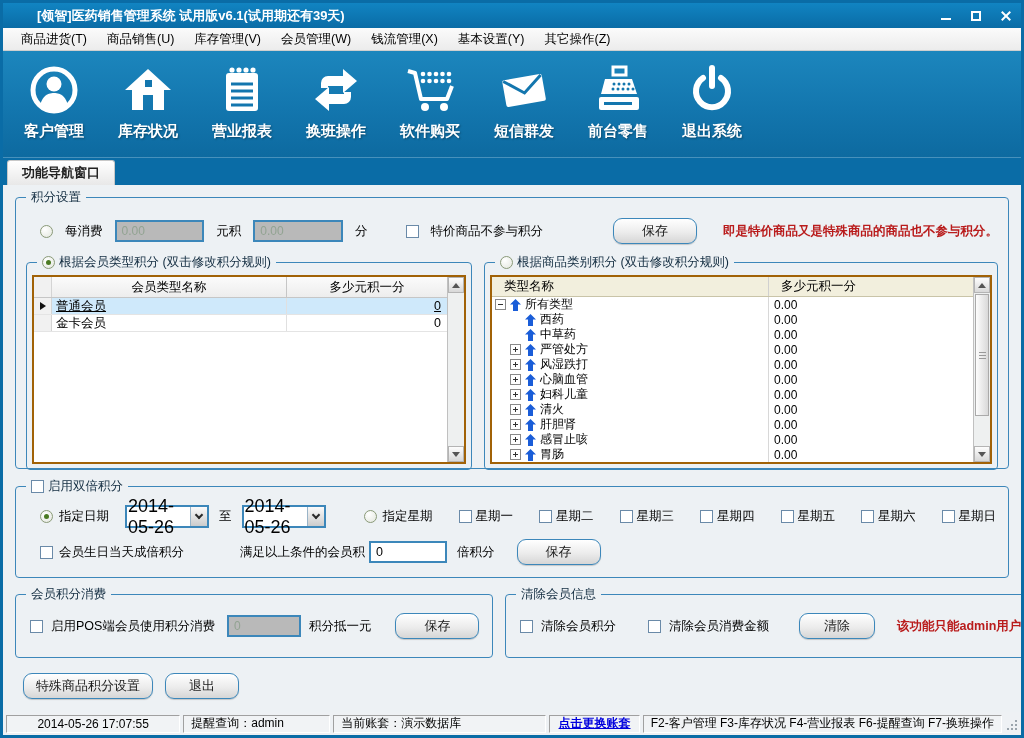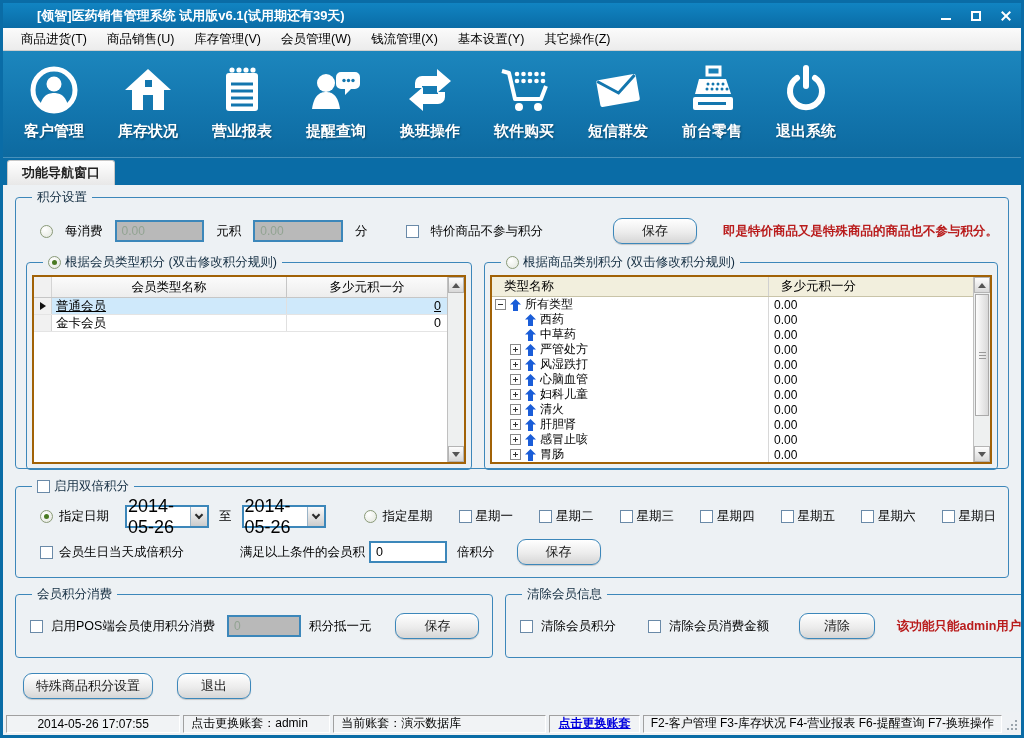--- a/index.html
+++ b/index.html
@@ -38,21 +38,21 @@
   .tab.inactive{ background:linear-gradient(#ffffff,#e8e8e8); color:#222; border:1px solid #c8c8c8; border-bottom:none; }
   .tab.active{ background:linear-gradient(#8cc63e,#63a317); color:#fff; }
   .tab-close{ margin-left:12px; width:15px; height:15px; background:#dcead0; border:1px solid #4a5a3a;
               position:relative; cursor:default; }
   .tab-close i,.tab-close b{ position:absolute; left:2px; top:6px; width:9px; height:2px; background:#3a4a2a; }
   .tab-close i{ transform:rotate(45deg);} .tab-close b{ transform:rotate(-45deg);}
 
   
   .content{ flex:1; background:#edf1f4; padding:0 12px; position:relative; overflow:hidden; }
   .gbox{ border:1px solid #3c87ba; border-radius:4px; position:relative; }
-  .gbox-title{ position:absolute; top:-9px; left:16px; background:#edf1f4; padding:0 5px; font-size:12.5px;
+  .gbox-title{ position:absolute; top:-9px; left:10px; background:#edf1f4; padding:0 5px; font-size:12.5px;
                color:#122c40; display:flex; align-items:center; gap:4px; white-space:nowrap; }
   .lab{ font-size:12.5px; color:#000; white-space:nowrap; }
   .radio{ width:13px; height:13px; border-radius:50%; border:1px solid #8a9a78;
           background:radial-gradient(circle at 35% 30%, #ffffff, #e2e6dd); position:relative; flex:none; display:inline-block;}
   .radio.checked::after{ content:""; position:absolute; left:3px; top:3px; width:5px; height:5px; border-radius:50%; background:#4a7a22; }
   .cbox{ width:13px; height:13px; border:1px solid #6a8aa8; background:#fff; flex:none; display:inline-block; }
   .dinput{ height:22px; background:#b9b9b9; border:2px solid #3c87ba; color:#92a392; font-size:12px;
            display:flex; align-items:center; padding-left:5px; }
   .tinput{ height:22px; background:#fff; border:2px solid #3c87ba; color:#000; font-size:12.5px;
            display:flex; align-items:center; padding-left:5px; }
@@ -118,21 +118,21 @@
   .combo .cbtn{ width:17px; flex:none; background:linear-gradient(#fafafa,#cccccc); border-left:1px solid #9ab4c8;
                 display:flex; align-items:center; justify-content:center; cursor:default;}
   .chev{ width:6px; height:6px; border-right:2px solid #2a2a2a; border-bottom:2px solid #2a2a2a; transform:rotate(45deg); margin-top:-3px; }
   .wd{ display:flex; align-items:center; gap:4px; margin-left:26px; }
 
   
   .bottomrow{ display:flex; gap:12px; margin-top:16px; height:64px; }
   .gbox-consume{ width:478px; flex:none; display:flex; align-items:center; padding-left:14px; gap:8px; }
   .gbox-clear{ flex:1; display:flex; align-items:center; padding-left:14px; gap:8px; }
 
-  .footerrow{ display:flex; gap:24px; margin-top:15px; padding-left:8px; }
+  .footerrow{ display:flex; gap:12px; margin-top:15px; padding-left:8px; }
 
   
   .statusbar{ height:23px; flex:none; background:#eef1f4; display:flex; align-items:center; padding:0 3px; }
   .seg{ height:18px; border:1px solid; border-color:#a0a0a0 #ffffff #ffffff #a0a0a0; background:#f1f3f5;
         display:flex; align-items:center; padding:0 7px; font-size:12px; color:#000; margin-right:3px; white-space:nowrap;}
   .seg-dt{ width:178px; justify-content:center; }
   .seg-op{ width:150px; }
   .seg-acct{ width:218px; }
   .seg-link{ width:92px; justify-content:center; }
   .seg-keys{ flex:1; }
@@ -211,35 +211,20 @@
             </g>
           <g fill="#fff">
               <circle cx="16" cy="6" r="2.6"></circle>
               <circle cx="23" cy="6" r="2.6"></circle>
               <circle cx="30" cy="6" r="2.6"></circle>
               <circle cx="37" cy="6" r="2.6"></circle>
             </g>
           </svg>
       </span>
       <span class="tool-label">营业报表</span>
-    </div>
-    <div class="tool-item">
-      <span class="tool-icon">
-        <svg width="54" height="52" viewBox="0 0 54 52">
-          <circle cx="17" cy="19" r="9" fill="#fff"></circle>
-          <path d="M3 45 C5 31 11 28 17 28 C23 28 29 31 31 45 Z" fill="#fff"></path>
-          <path d="M32 8 h14 a5 5 0 0 1 5 5 v7 a5 5 0 0 1 -5 5 h-4 l-6 6 v-6 h-4 a5 5 0 0 1 -5 -5 v-7 a5 5 0 0 1 5 -5 Z" fill="#fff"></path>
-          <g fill="#1376ae">
-              <circle cx="35" cy="16.5" r="1.7"></circle>
-              <circle cx="39.5" cy="16.5" r="1.7"></circle>
-              <circle cx="44" cy="16.5" r="1.7"></circle>
-            </g>
-          </svg>
-      </span>
-      <span class="tool-label">提醒查询</span>
     </div>
     <div class="tool-item">
       <span class="tool-icon">
         <svg width="52" height="52" viewBox="0 0 52 52">
           <path d="M11 24 v-5 a7 7 0 0 1 7 -7 h15 v-7 l14 12 -14 12 v-7 H18 v2 Z" fill="#fff"></path>
           <path d="M41 28 v5 a7 7 0 0 1 -7 7 H19 v7 L5 35 l14 -12 v7 h15 v-2 Z" fill="#fff"></path>
           </svg>
       </span>
       <span class="tool-label">换班操作</span>
     </div>
@@ -629,21 +614,21 @@
     </div>
 
     <div class="footerrow">
       <span class="btn">特殊商品积分设置</span>
       <span class="btn" style="min-width:74px;">退出</span>
     </div>
   </div>
 
   <div class="statusbar">
     <span class="seg seg-dt">2014-05-26 17:07:55</span>
-    <span class="seg seg-op">点击更换账套：admin</span>
+    <span class="seg seg-op">提醒查询：admin</span>
     <span class="seg seg-acct">当前账套：演示数据库</span>
     <span class="seg seg-link">
         <span class="link">点击更换账套</span>
       </span>
     <span class="seg seg-keys">F2-客户管理 F3-库存状况 F4-营业报表 F6-提醒查询 F7-换班操作</span>
     <span class="grip">
         <i class="g1"></i>
         <i class="g2"></i>
         <i class="g3"></i>
         <i class="g4"></i>

